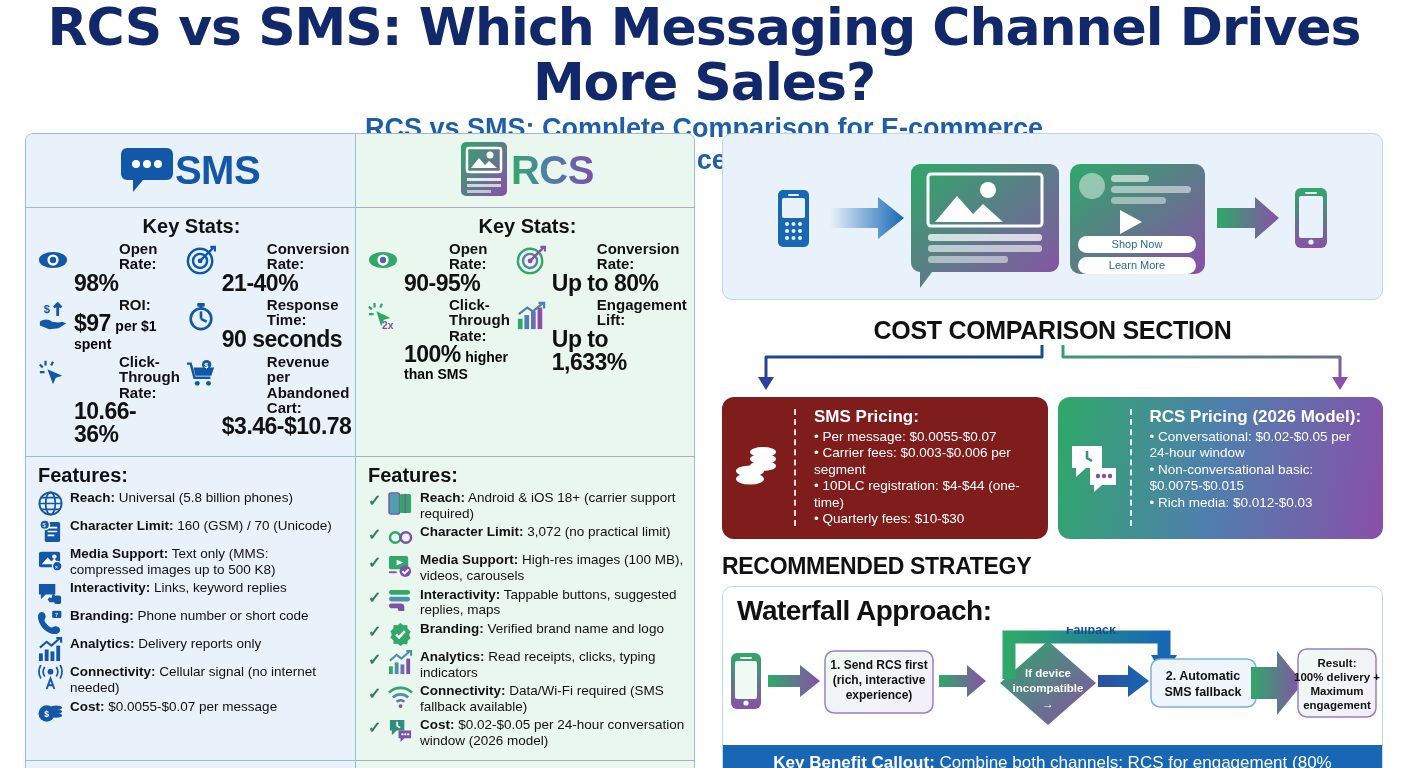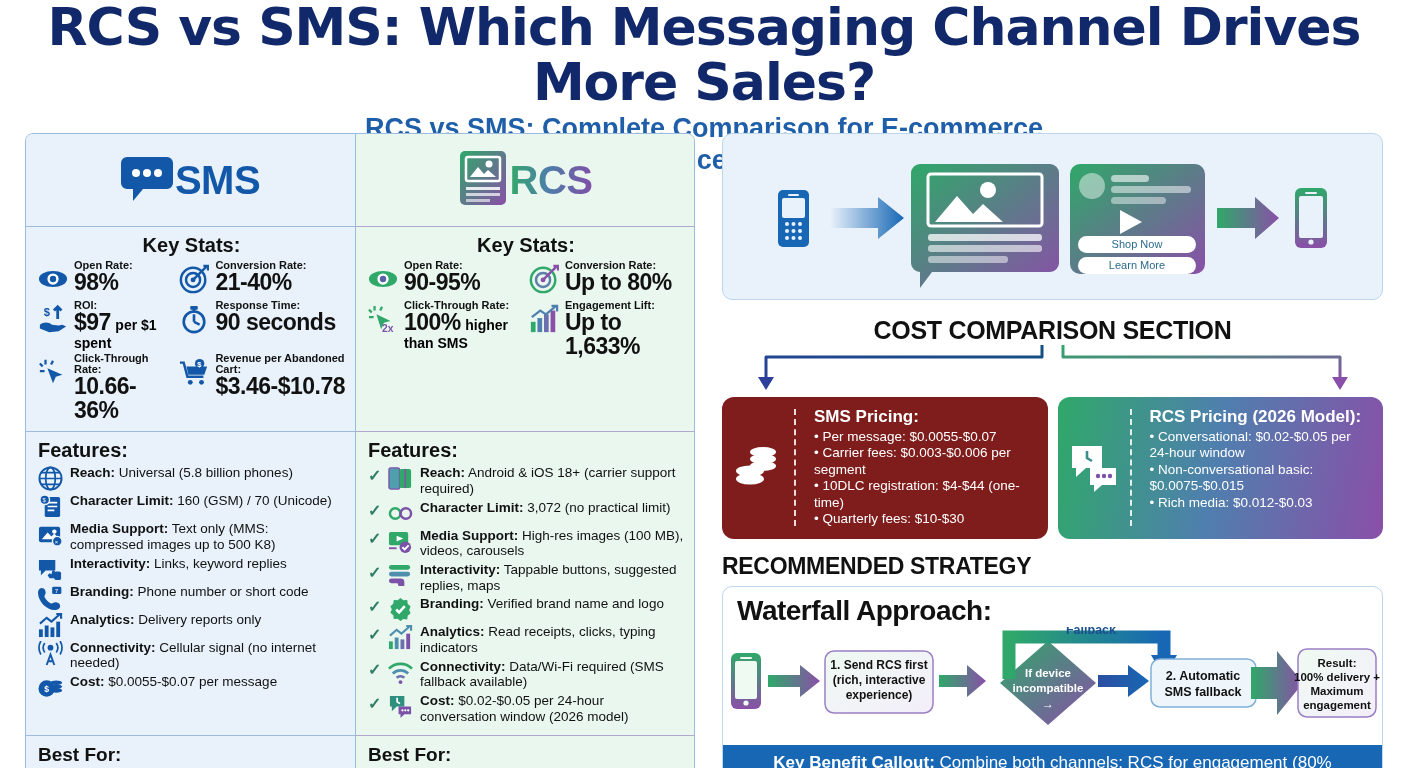--- a/index.html
+++ b/index.html
@@ -36,34 +36,34 @@
     overflow: hidden; background: #fff;
     display: grid; grid-template-columns: 330px 1fr;
   }
   .cell { padding: 0; }
   .sms-bg { background: #e9f2fb; border-right: 1.5px solid #9cbcdd; }
   .rcs-bg { background: #eaf7ef; }
   .rowline-sms { border-bottom: 1.5px solid #9cbcdd; }
   .rowline-rcs { border-bottom: 1.5px solid #b2a7cf; }
 
   
-  .logo-row { height: 93px; display:flex; align-items:center; justify-content:center; gap: 2px; }
+  .logo-row { height: 74px; display:flex; align-items:center; justify-content:center; gap: 2px; }
   .logo-txt { font-size: 40px; font-weight: bold; letter-spacing: -0.5px; }
   .sms-logo-txt { color: #1358a8; }
   .rcs-logo-txt { background: linear-gradient(90deg,#35a86b 0%,#4d7fa8 45%,#7e4fa8 100%);
                   -webkit-background-clip: text; background-clip:text; color: transparent; }
 
   
   .ks-wrap { padding: 7px 10px 9px 12px; }
   .ks-title { font-size: 20px; font-weight: bold; color: #111; margin-bottom: 3px; text-align: center; }
   .ks-grid { display: grid; grid-template-columns: 1fr 1fr; gap: 2px 6px; }
   .ks-item { display: flex; align-items: flex-start; gap: 6px; min-height: 38px; }
   .ks-ico { width: 30px; height: 30px; flex: 0 0 30px; margin-top: 4px; }
   .ks-txt { line-height: 1.02; }
-  .ks-lab { font-size: 11px; font-weight: bold; color: #111; display:block; }
+  .ks-lab { font-size: 15px; font-weight: bold; color: #111; display:block;margin-left:45px; }
   .ks-val { font-size: 23px; font-weight: bold; color: #111; letter-spacing:-0.5px; }
 
   
   .ft-wrap { padding: 7px 10px 8px 12px; }
   .ft-title { font-size: 20px; font-weight: bold; color: #111; margin-bottom: 3px; }
   .ft-item { display:flex; align-items:flex-start; gap:6px; margin-bottom: 3px; }
   .ft-chk { width: 14px; flex: 0 0 14px; color:#2e7d64; font-size:16px; font-weight:bold; line-height:1; margin-top:3px;}
   .ft-ico { width: 26px; height: 24px; flex: 0 0 26px; margin-top: 1px;}
   .ft-txt { font-size: 13.5px; color: #111; line-height: 1.16; }
   .ft-txt b { font-weight: bold; text-align: center; }

